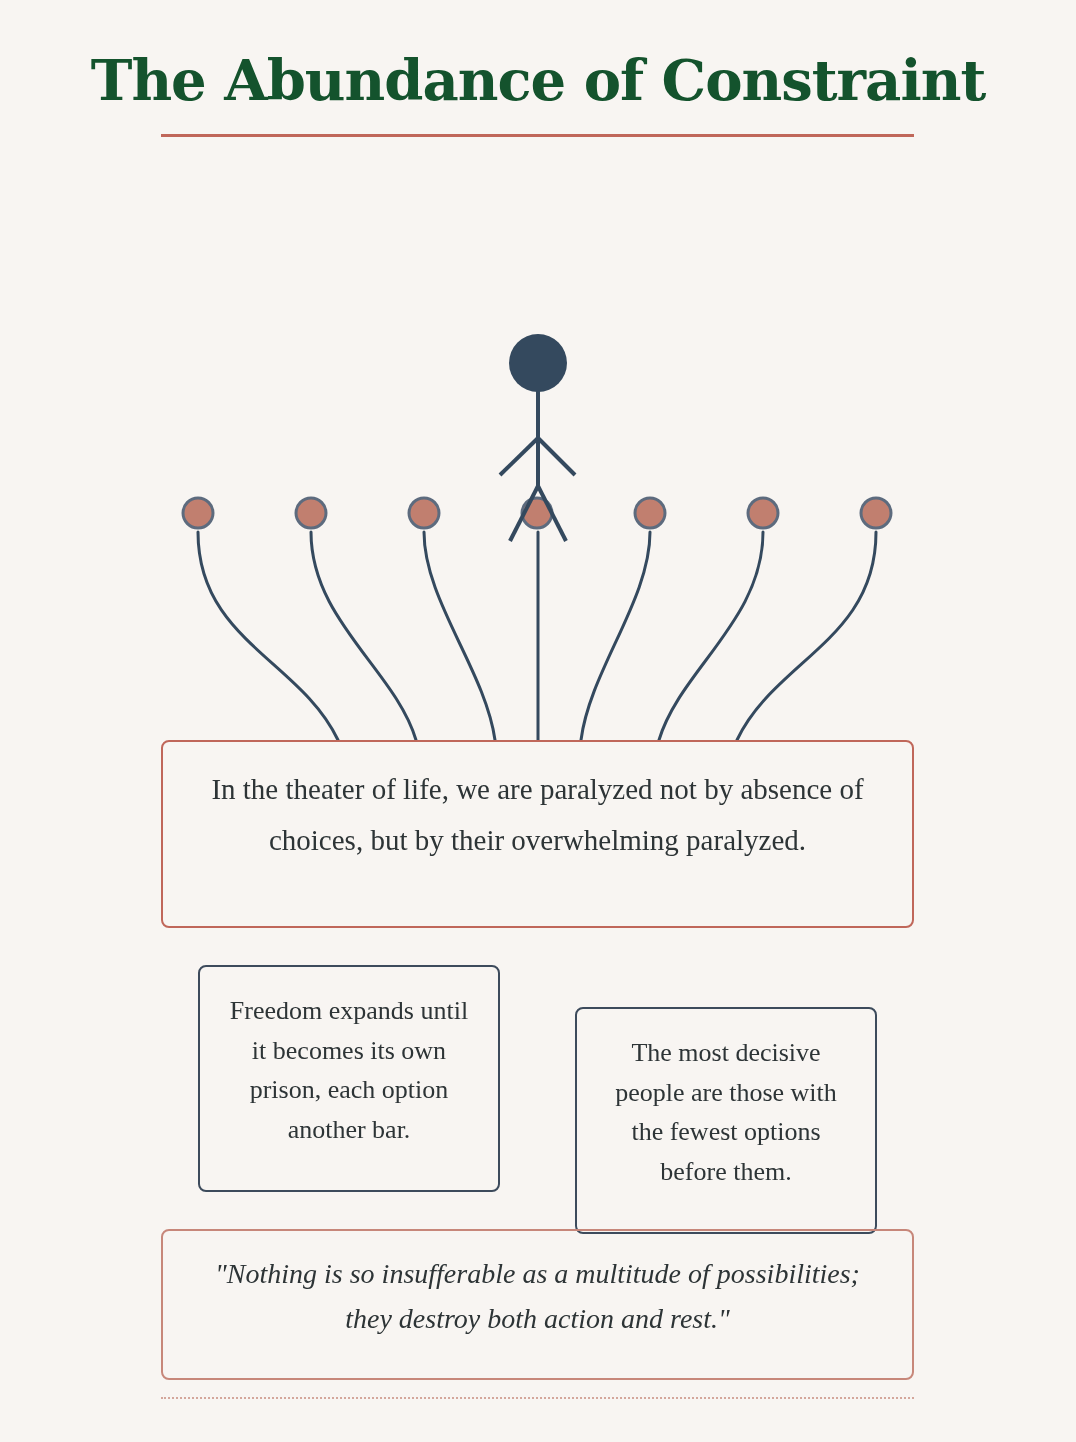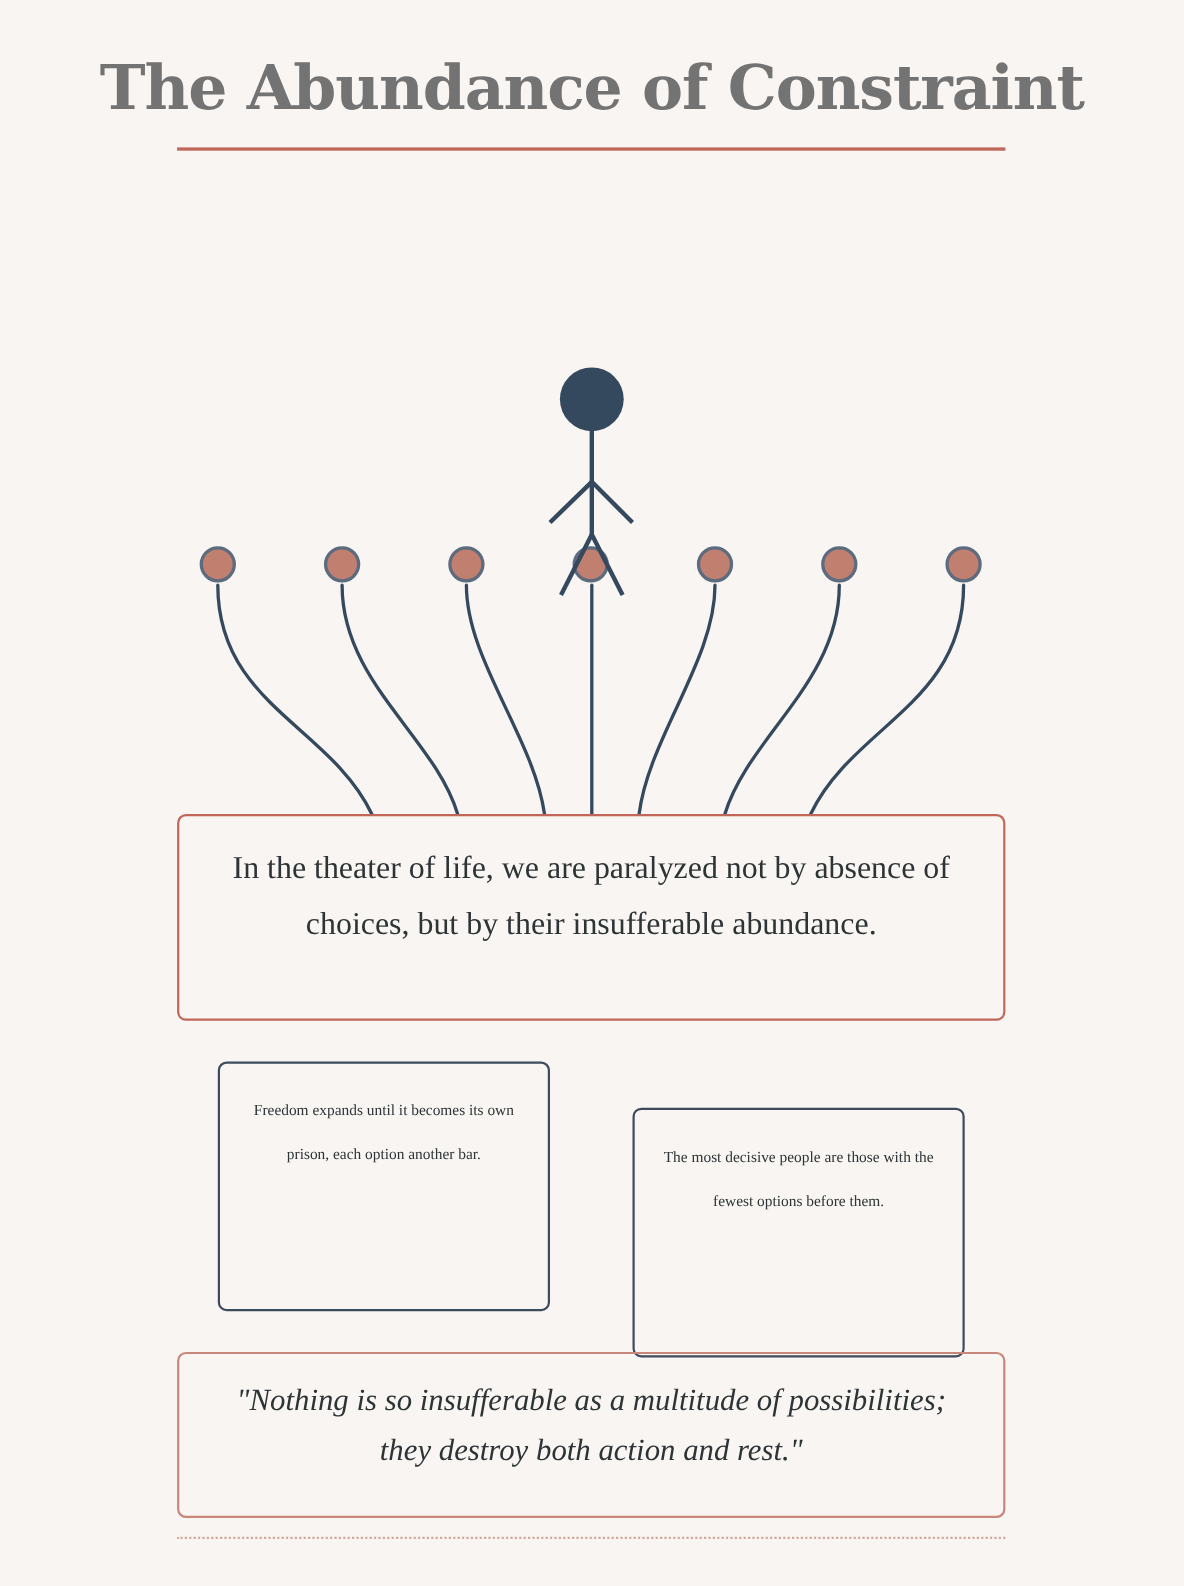--- a/index.html
+++ b/index.html
@@ -12,21 +12,21 @@
       color: #2d3436;
     }
     .title {
       position: absolute; left: 0; top: 40px; width: 1076px;
       text-align: center;
       font-family: "DejaVu Serif", serif;
       font-weight: bold;
       font-size: 56px;
       letter-spacing: -1px;
       line-height: 80px;
-      color: #737373;
+      color: #14532d;
       margin: 0;
     }
     .title-rule {
       position: absolute; left: 161px; top: 134px; width: 753px; height: 3px;
       background: #c0675a;
     }
     svg.figure { position: absolute; left: 0; top: 0; }
     .box {
       position: absolute; box-sizing: border-box;
       display: flex; align-items: flex-start; justify-content: center;
@@ -37,21 +37,21 @@
       border: 2px solid #c0675a; border-radius: 8px;
       background: #f8f5f2;
       padding: 22px 30px 0 30px;
       font-size: 29px; line-height: 51px; color: #2d3436;
       font-family: "Liberation Serif", serif;
     }
     .side-box {
       top: 965px; width: 302px; height: 227px;
       border: 2px solid #3d4b5c; border-radius: 8px;
       padding: 24px 26px 0 26px;
-      font-size: 14px; line-height: 39.5px; color: #2d3436;
+      font-size: 26px; line-height: 39.5px; color: #2d3436;
       font-family: "Liberation Serif", serif;
     }
     .side-box.left { left: 198px; }
     .side-box.right { left: 575px; margin-top: 42px; }
     .quote-box {
       left: 161px; top: 1229px; width: 753px; height: 151px;
       border: 2px solid #c7877a; border-radius: 8px;
       padding: 20px 30px 0 30px;
       font-style: italic;
       font-size: 28px; line-height: 45px; color: #2d3436;
@@ -94,21 +94,21 @@
     <circle cx="538" cy="363" r="29" fill="#34495e" stroke="none"></circle>
     <line x1="538" y1="390" x2="538" y2="488"></line>
     <line x1="538" y1="438" x2="500" y2="475"></line>
     <line x1="538" y1="438" x2="575" y2="475"></line>
     <line x1="538" y1="486" x2="510" y2="541"></line>
     <line x1="538" y1="486" x2="566" y2="541"></line>
   </g>
 </svg>
 
 <div class="box main-box">
-  <span>In the theater of life, we are paralyzed not by absence of choices, but by their insufferable abundance.</span>
+  <span>In the theater of life, we are paralyzed not by absence of choices, but by their overwhelming paralyzed.</span>
 </div>
 
 <div class="box side-box left">
   <span>Freedom expands until it becomes its own prison, each option another bar.</span>
 </div>
 
 <div class="box side-box right">
   <span>The most decisive people are those with the fewest options before them.</span>
 </div>
 

